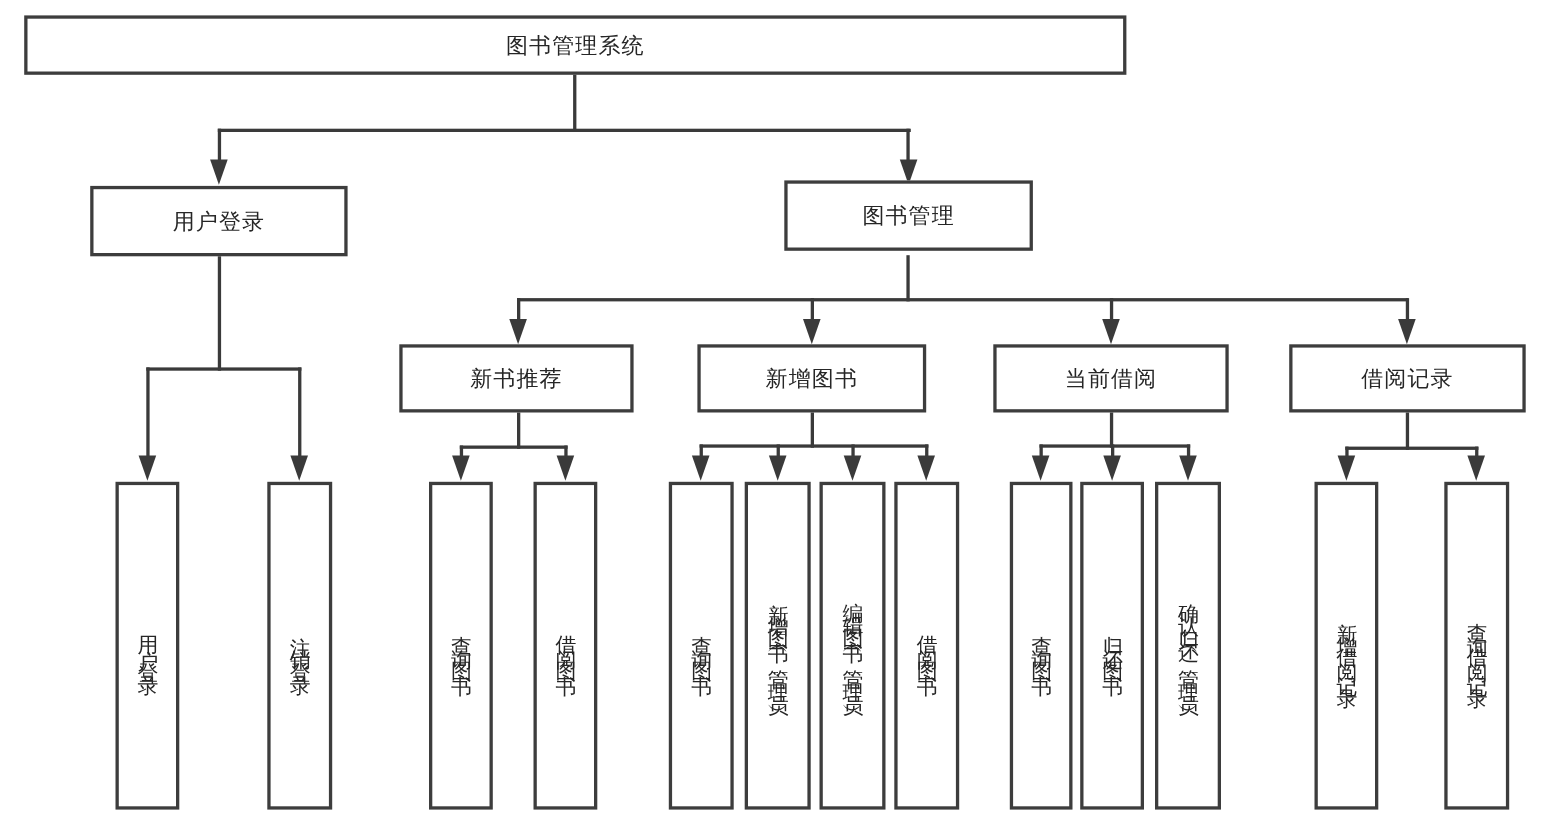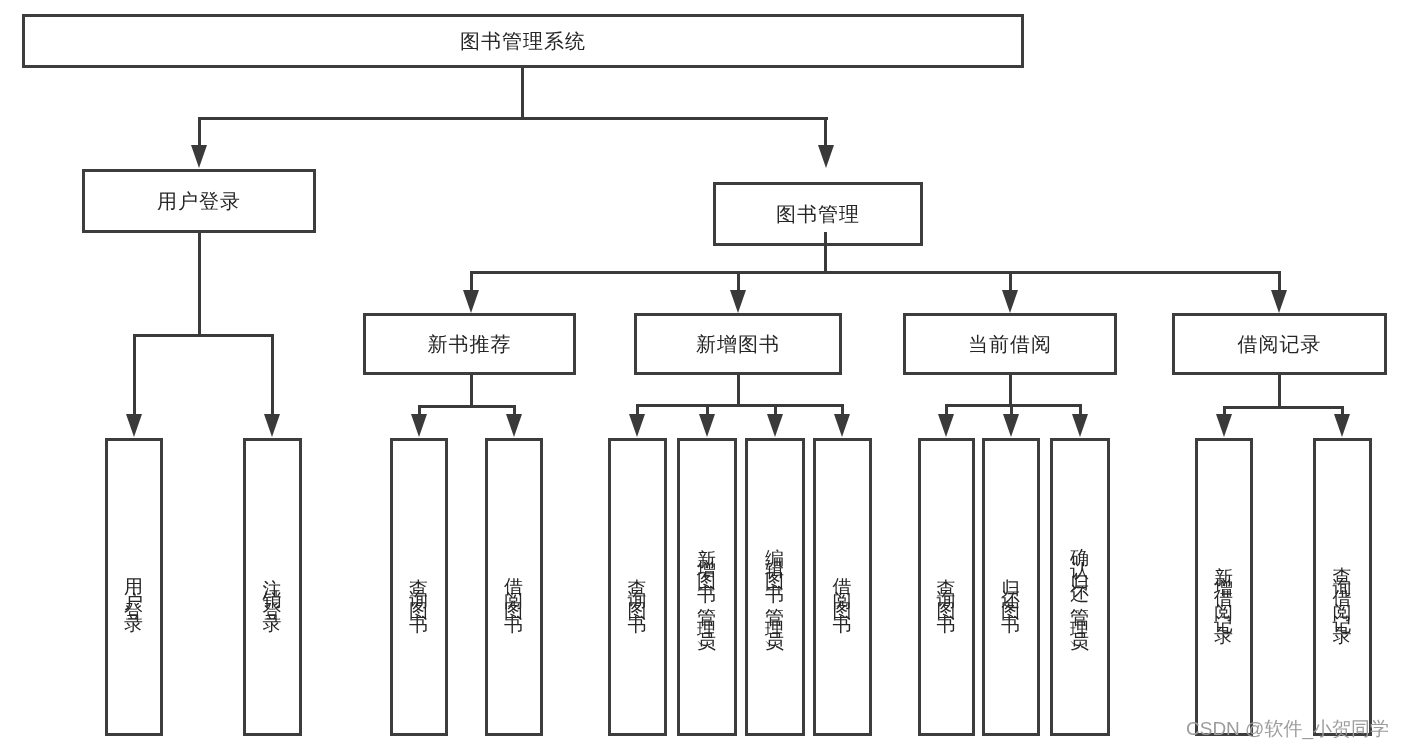--- a/index.html
+++ b/index.html
@@ -56,21 +56,21 @@
   <div class="vline" style="left:521px;top:68px;height:52px"></div>
   <div class="hline" style="left:198px;top:117px;width:630px"></div>
   <div class="vline" style="left:198px;top:117px;height:30px"></div>
   <div class="arrow" style="left:191px;top:145px"></div>
   <div class="vline" style="left:824px;top:117px;height:30px"></div>
   <div class="arrow" style="left:818px;top:145px"></div>
 
   <div class="node" style="left:82px;top:169px;width:234px;height:64px">
     <span>用户登录</span>
   </div>
-  <div class="node" style="left:713px;top:182px;width:210px;height:64px">
+  <div class="node" style="left:713px;top:164px;width:226px;height:64px">
     <span>图书管理</span>
   </div>
 
   <div class="vline" style="left:198px;top:233px;height:104px"></div>
   <div class="hline" style="left:133px;top:334px;width:141px"></div>
   <div class="vline" style="left:133px;top:334px;height:84px"></div>
   <div class="arrow" style="left:126px;top:414px"></div>
   <div class="vline" style="left:271px;top:334px;height:84px"></div>
   <div class="arrow" style="left:264px;top:414px"></div>
 
@@ -169,15 +169,14 @@
     <span class="vtext">确认归还（管理员）</span>
   </div>
 
   <div class="node leaf" style="left:1195px;top:438px;width:58px;height:298px">
     <span class="vtext">新增借阅记录</span>
   </div>
   <div class="node leaf" style="left:1313px;top:438px;width:59px;height:298px">
     <span class="vtext">查询借阅记录</span>
   </div>
 
-  <div class="watermark">CSDN @软件_小贺同学</div>
 
 </div>
 
 </body></html>

